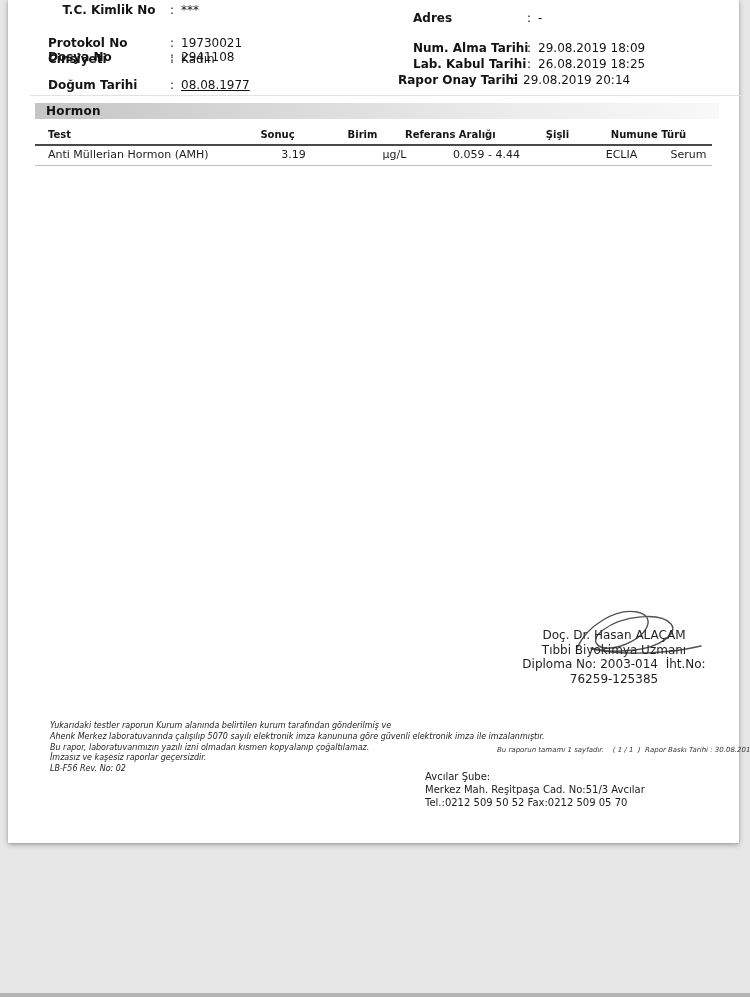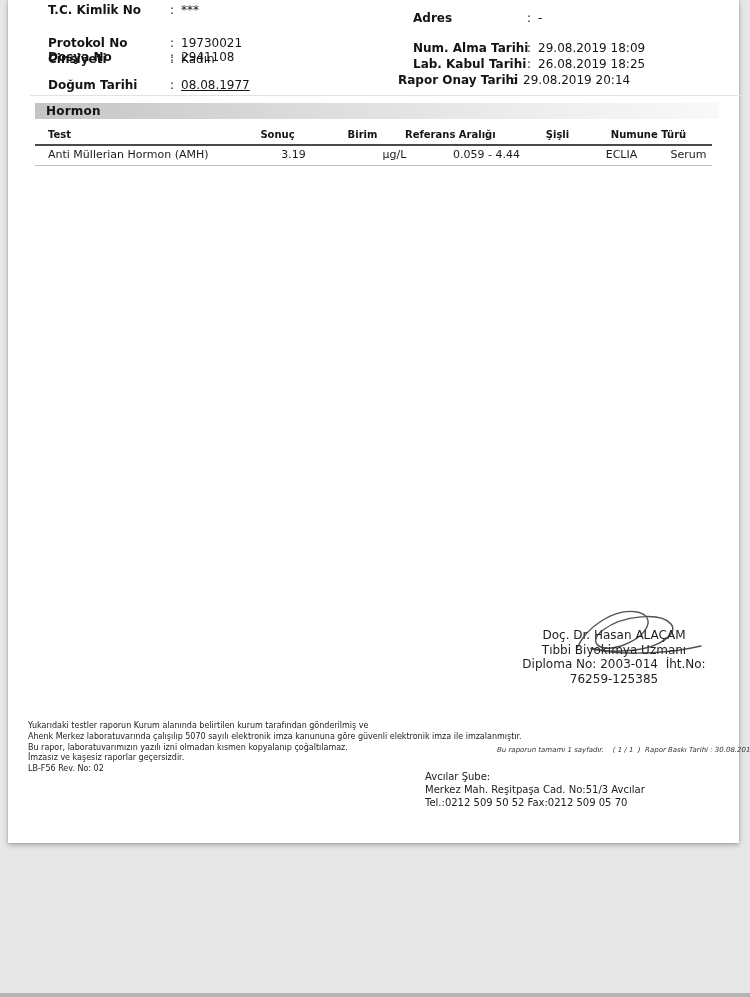--- a/index.html
+++ b/index.html
@@ -36,36 +36,36 @@
   .thead .cell:first-child,.tdata .cell:first-child{padding-left:13px;}
   .rule-dark{height:2px;background:#4a4a4a;}
   .rule-light{height:1px;background:#c0c0c0;margin-top:2px;}
 
   
   .sig-block{position:absolute;left:498px;top:628px;width:232px;text-align:center;
              font-size:12px;line-height:14.5px;color:#1e1e1e;}
   .sig-svg{position:absolute;left:543px;top:602px;}
 
   
-  .disclaimers{position:absolute;left:28px;top:721px;font-size:8px;
+  .disclaimers{position:absolute;left:50px;top:721px;font-size:8px;font-style:italic;
                line-height:10.8px;color:#222;white-space:nowrap;}
   .page-info{position:absolute;left:497px;top:746px;font-size:7px;font-style:italic;
              color:#333;white-space:nowrap;}
   .branch{position:absolute;top:770px;font-size:10px;line-height:13px;color:#202020;white-space:nowrap;}
   .branch-left{left:78px;}
   .branch-right{left:425px;}
 </style>
 </head>
 <body>
 
 <div class="canvas">
   <div class="page"></div>
 
   <div class="info-left">
-    <div class="info-row" style="left:48px;top:3px;">
+    <div class="info-row" style="left:48px;top:3px;text-align:center;">
       <span class="lbl">T.C. Kimlik No</span><span class="colon">:</span><span class="val">***</span>
     </div>
     <div class="info-row" style="left:48px;top:36px;">
       <span class="lbl">Protokol No</span><span class="colon">:</span><span class="val">19730021</span>
     </div>
     <div class="info-row" style="left:48px;top:50px;">
       <span class="lbl">Dosya No</span><span class="colon">:</span><span class="val">2941108</span>
     </div>
     <div class="info-row" style="left:48px;top:52px;">
       <span class="lbl">Cinsiyeti</span><span class="colon">:</span><span class="val">Kadın</span>

